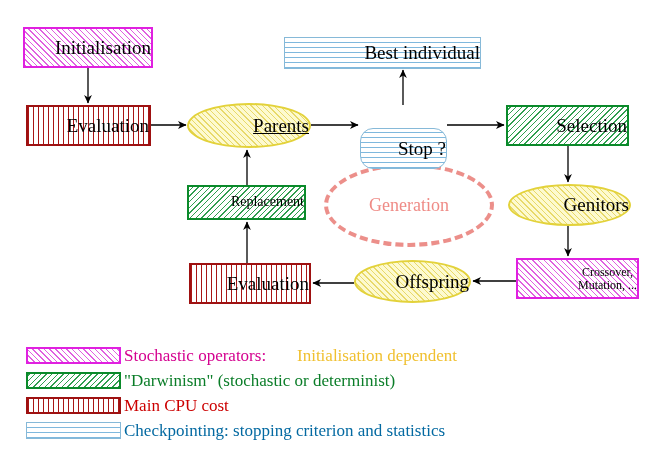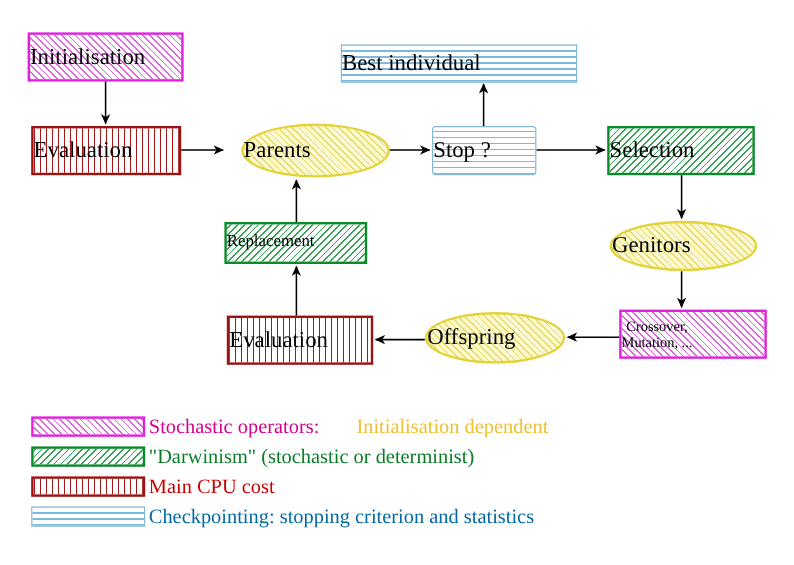--- a/index.html
+++ b/index.html
@@ -7,21 +7,21 @@
     width:662px;height:471px;
     font-family:"Liberation Serif","DejaVu Serif",serif;
     -webkit-font-smoothing:none;
   }
   #canvas{position:relative;width:662px;height:471px;overflow:hidden;background:#fff;}
 
   
   .node{
     position:absolute;
     box-sizing:border-box;
-    display:flex;align-items:center;justify-content:flex-start;
+    display:flex;align-items:center;justify-content:flex-end;
     text-align:center;
     color:#000;
     line-height:1.02;
     white-space:pre-line;
   }
   .node .lbl{position:relative;z-index:3;}
 
   
   .fill-magenta{
     background-color:#ffffff;
@@ -53,21 +53,21 @@
   }
   .fill-yellow{
     background-color:#fdfad0;
     background-image:repeating-linear-gradient(45deg,
         #e8d96a 0px,#e8d96a 1px,
         rgba(255,255,255,0) 1px,rgba(255,255,255,0) 4px);
     border:2px solid #e3d23a;
   }
 
   .ellipse{border-radius:50%;}
-  .rounded{border-radius:3px;}
+  .rounded{border-radius:13px;margin-top:23px;}
 
   .generation-ellipse{
     position:absolute;
     box-sizing:border-box;
     border:4px dashed #ec8f8a;
     border-radius:50%;
     display:flex;align-items:center;justify-content:center;
     color:#ef8b86;
   }
 
@@ -110,21 +110,21 @@
   </svg>
 
   <div class="node fill-magenta" style="left:23px;top:27px;width:130px;height:41px;font-size:19px;">
     <span class="lbl">Initialisation</span>
   </div>
 
   <div class="node fill-red" style="left:26px;top:105px;width:125px;height:41px;font-size:19px;">
     <span class="lbl">Evaluation</span>
   </div>
 
-  <div class="node fill-yellow ellipse" style="left:201px;top:103px;width:124px;height:45px;font-size:19px;z-index:2;">
+  <div class="node fill-yellow ellipse" style="left:187px;top:103px;width:124px;height:45px;font-size:19px;z-index:2;text-decoration:underline;">
     <span class="lbl">Parents</span>
   </div>
 
   <div class="node fill-blue" style="left:284px;top:37px;width:197px;height:32px;font-size:19px;">
     <span class="lbl">Best individual</span>
   </div>
 
   <div class="node fill-blue rounded" style="left:360px;top:105px;width:87px;height:41px;font-size:19px;z-index:2;">
     <span class="lbl">Stop ?</span>
   </div>
@@ -147,20 +147,23 @@
   </div>
 
   <div class="node fill-red" style="left:189px;top:263px;width:122px;height:41px;font-size:19px;">
     <span class="lbl">Evaluation</span>
   </div>
 
   <div class="node fill-green" style="left:187px;top:185px;width:119px;height:35px;font-size:14px;">
     <span class="lbl">Replacement</span>
   </div>
 
+  <div class="generation-ellipse" style="left:324px;top:163px;width:170px;height:84px;font-size:18px;">
+    <span>Generation</span>
+  </div>
 
   <div>
 
     <div class="legend-swatch fill-magenta" style="left:26px;top:347px;width:95px;height:17px;"></div>
     <div class="legend-text lg-magenta" style="left:124px;top:346px;font-size:17px;">Stochastic operators:</div>
     <div class="legend-text lg-gold" style="left:297px;top:346px;font-size:17px;">Initialisation dependent</div>
 
     <div class="legend-swatch fill-green" style="left:26px;top:372px;width:95px;height:17px;"></div>
     <div class="legend-text lg-green" style="left:124px;top:371px;font-size:17px;">"Darwinism" (stochastic or determinist)</div>
 

